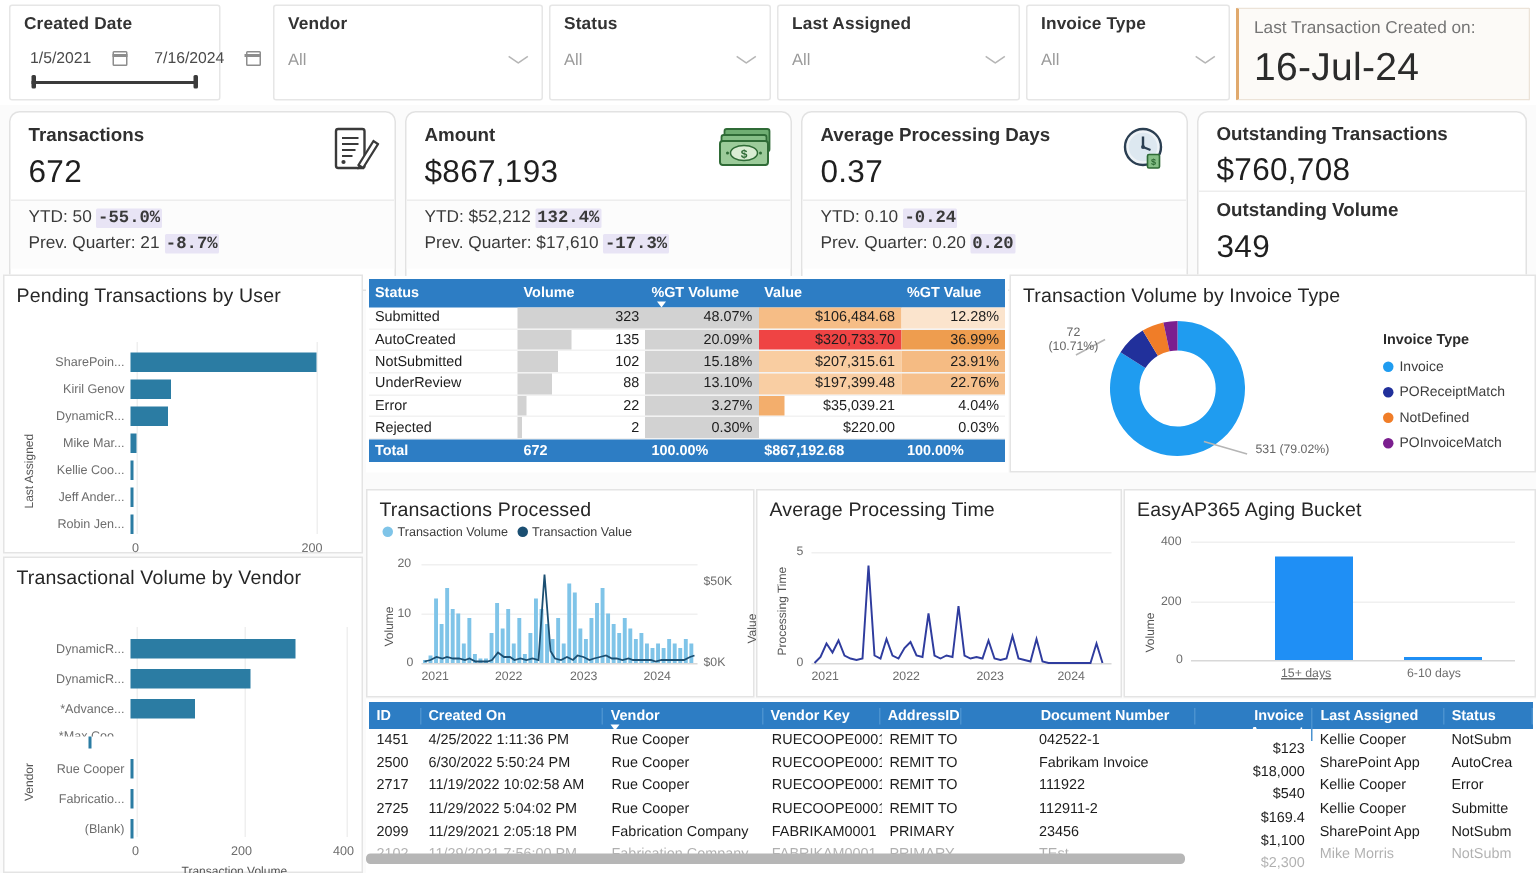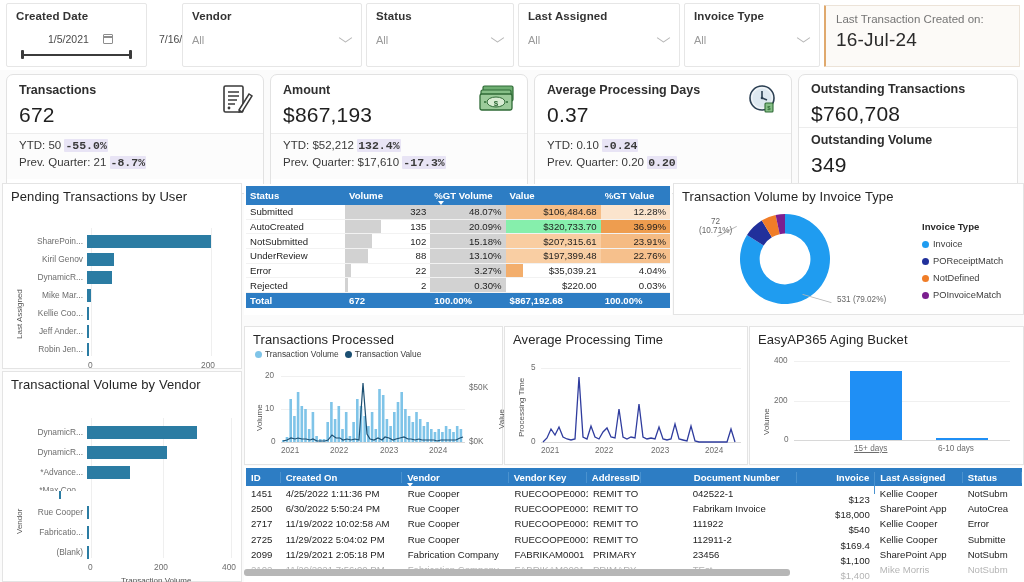--- a/index.html
+++ b/index.html
@@ -22,36 +22,36 @@
   .dd-val { font-size: 11px; color: #9a9a9a; }
   .chev { width: 13px; height: 8px; position: relative; opacity: .55; }
   .chev:before, .chev:after {
     content: ""; position: absolute; top: 1px; width: 8px; height: 1.4px; background: #7a7a7a;
   }
   .chev:before { left: 0; transform: rotate(35deg); transform-origin: left center; }
   .chev:after  { right: 0; transform: rotate(-35deg); transform-origin: right center; }
 
   .date-row { display: flex; align-items: center; margin-top: 10px; gap: 4px; }
   .date-box { display: flex; align-items: center; gap: 14px; padding: 1px 4px 1px 4px; }
-  .date-txt { font-size: 10.5px; color: #4a4a4a; margin-left: 28px; }
+  .date-txt { font-size: 10.5px; color: #4a4a4a; }
   .cal-ic {
     width: 10px; height: 10px; border: 1.2px solid #8d8d8d; border-radius: 1px; position: relative;
   }
   .cal-ic:before { content:""; position:absolute; left:-1.2px; right:-1.2px; top:1px; height:1.6px; background:#8d8d8d; }
   .slider { position: absolute; left: 14px; right: 14px; bottom: 7px; height: 9px; }
   .slider-track { position: absolute; left: 0; right: 0; top: 4px; height: 2.4px; background: #3b3b3b; }
   .slider-h { position: absolute; top: 0; width: 3.2px; height: 9px; background: #3b3b3b; border-radius: 1px; }
 
   .last-tx {
     position: absolute; left: 824px; top: 5px; width: 196px; height: 62px;
     background: #fcfaf7; border: 1px solid #ece3d8; border-left: 2.5px solid #e0a96d;
     padding: 7px 10px; border-radius: 1px;
   }
   .last-tx-label { font-size: 11.5px; color: #757575; }
-  .last-tx-val { font-size: 19px; color: #2b2b2b; margin-top: 4px; letter-spacing: .2px; }
+  .last-tx-val { font-size: 26px; color: #2b2b2b; margin-top: 4px; letter-spacing: .2px; }
 
   
   .kpis { position: absolute; left: 0; top: 70px; width: 1024px; height: 112px; }
   .kpi {
     position: absolute; top: 4px; height: 120px; background: #fff;
     border: 1px solid #e2e2e2; border-radius: 7px; overflow: hidden;
   }
   .kpi-top { position: relative; padding: 8px 12px 0 12px; height: 58px; }
   .kpi-title { font-size: 12.5px; font-weight: bold; color: #2f2f2f; }
   .kpi-big { font-size: 21px; color: #1f1f1f; margin-top: 6px; letter-spacing: .2px; }
@@ -409,21 +409,21 @@
       <div class="mtx-row">
         <div class="c-status">AutoCreated</div>
         <div class="c-vol">
             <span class="databar" style="width:42%"></span>
             <span class="cellnum">135</span>
           </div>
         <div class="c-gtv">
             <span class="databar" style="width:100%"></span>
             <span class="cellnum">20.09%</span>
           </div>
-        <div class="c-val" style="background:#86efac;">
+        <div class="c-val" style="background:#ef4444;">
             <span class="cellnum">$320,733.70</span>
           </div>
         <div class="c-gtval" style="background:#ee9d4f;">
             <span class="cellnum">36.99%</span>
           </div>
       </div>
 
       <div class="mtx-row">
         <div class="c-status">NotSubmitted</div>
         <div class="c-vol">
@@ -746,21 +746,21 @@
         <div class="w-status">NotSubm</div>
       </div>
 
       <div class="dt-row faded">
         <div class="w-id">2102</div>
         <div class="w-created">11/29/2021 7:56:00 PM</div>
         <div class="w-vendor">Fabrication Company</div>
         <div class="w-vkey">FABRIKAM0001</div>
         <div class="w-addr">PRIMARY</div>
         <div class="w-doc">TEst</div>
-        <div class="w-amt">$1,400</div>
+        <div class="w-amt">$2,300</div>
         <div class="w-assigned">Mike Morris</div>
         <div class="w-status">NotSubm</div>
       </div>
     </div>
     <div class="hscroll" style="left:0px; top:103px; width:546px;"></div>
   </div>
 
 </div>
 
 </body></html>

